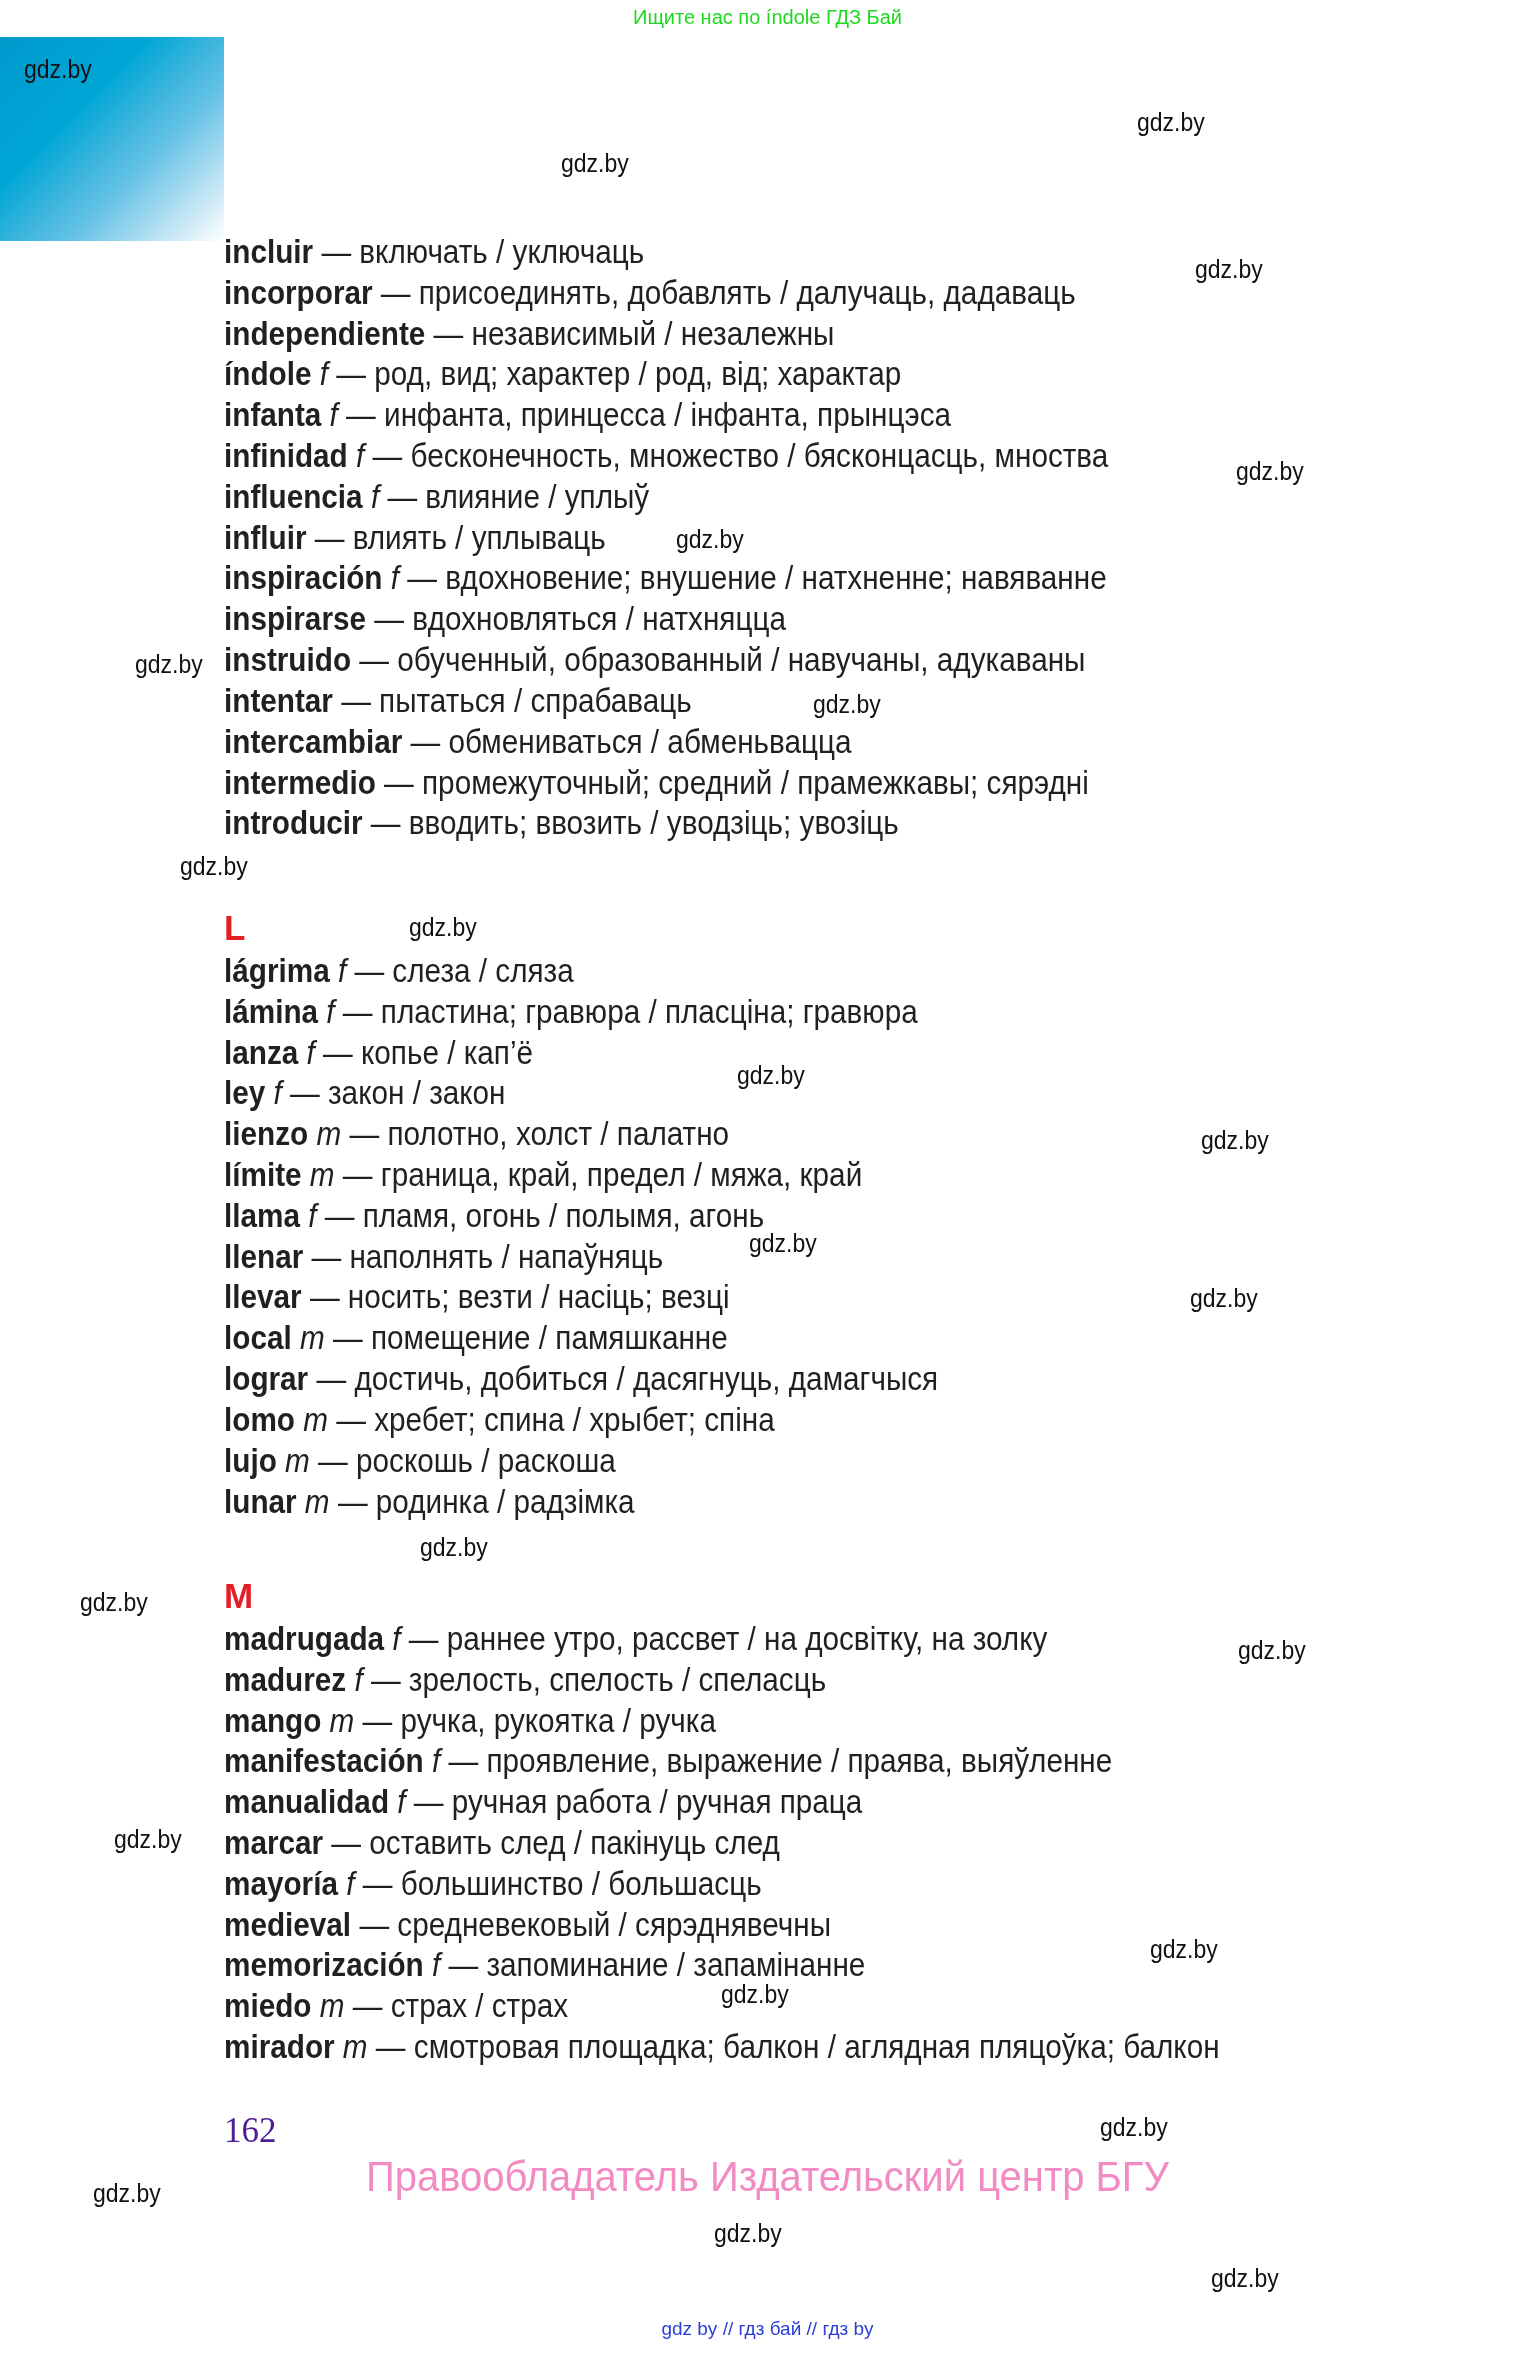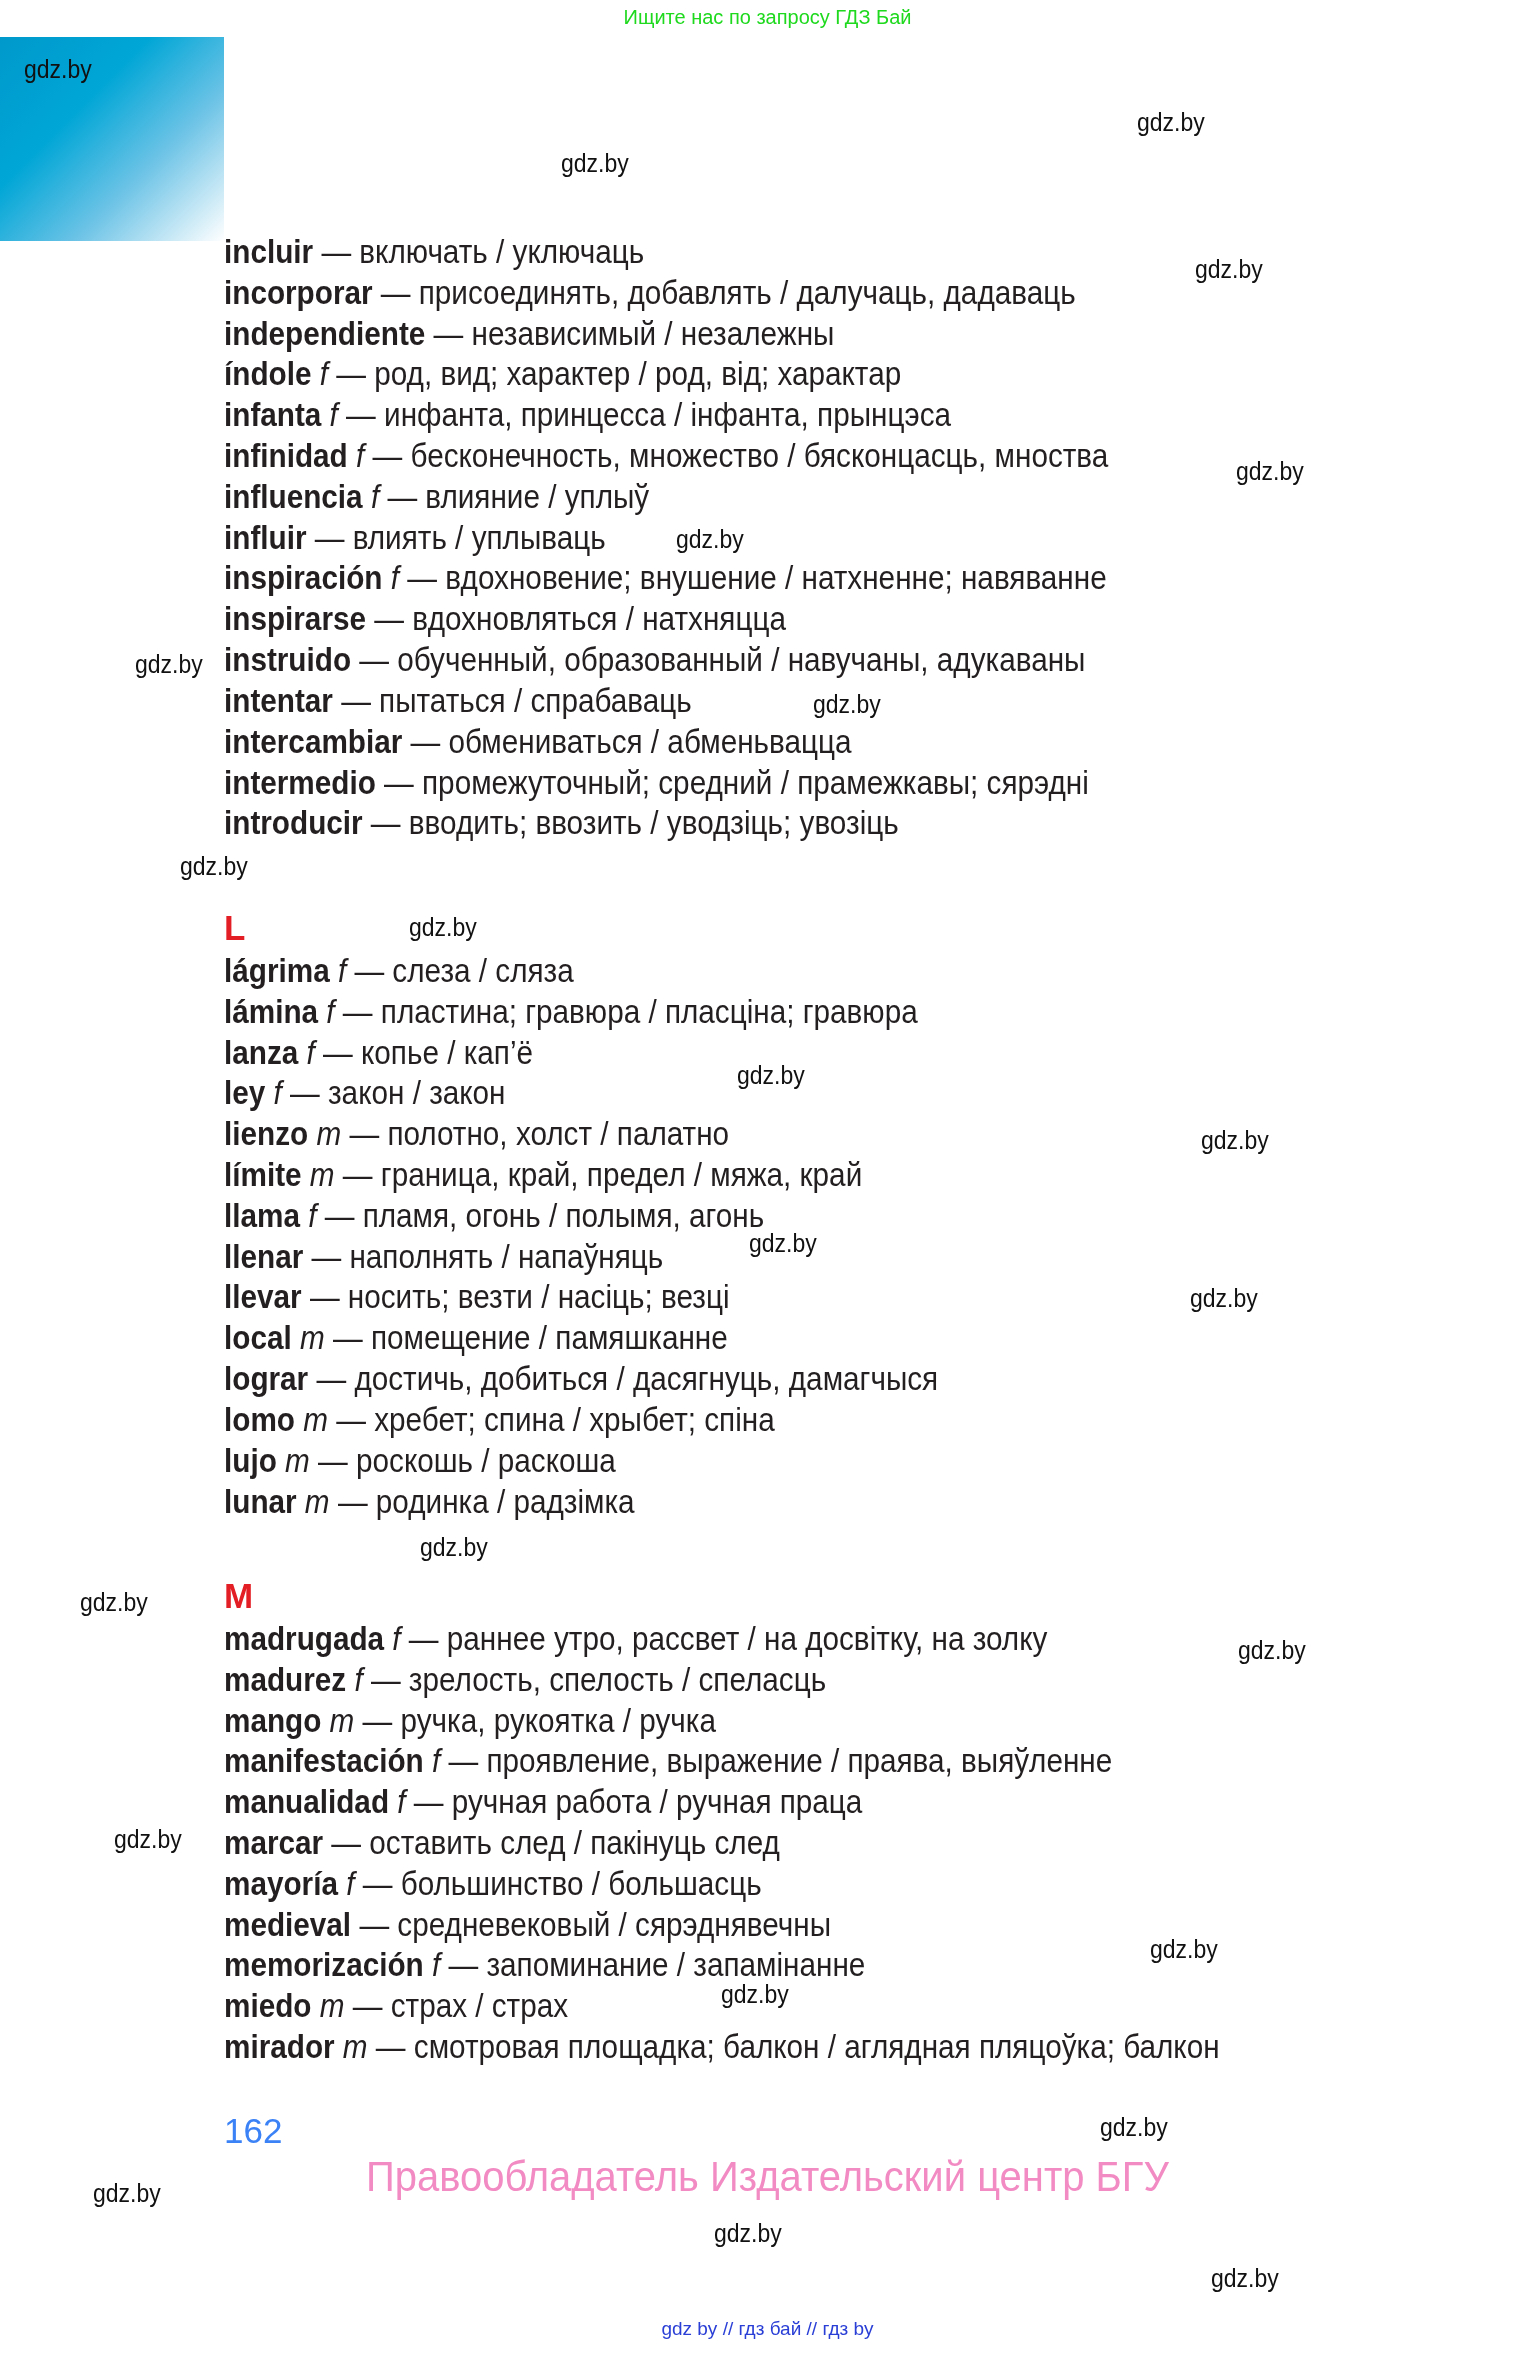--- a/index.html
+++ b/index.html
@@ -21,41 +21,41 @@
     font-size: 33px; line-height: 41px; height: 41px;
     transform: scaleX(0.9); transform-origin: left center;
   }
   .entry .word { font-weight: bold; }
   .entry .gender { font-style: italic; }
   .section-letter {
     position: absolute; left: 224px; font-size: 35px; font-weight: bold;
     color: #e31e24; line-height: 41px;
   }
   .page-number {
-    position: absolute; left: 224px; top: 2109px; font-family: Liberation Sans, sans-serif;
-    font-size: 35px; line-height: 43px; color: #3b82f6;
+    position: absolute; left: 224px; top: 2109px; font-family: Liberation Serif, serif;
+    font-size: 35px; line-height: 43px; color: #4c1d95;
   }
   .rights {
     position: absolute; left: 0; top: 2150px; width: 1535px; text-align: center;
     font-size: 43px; line-height: 52px; color: #f28ac3;
     transform: scaleX(0.93);
   }
   .bottom-links {
     position: absolute; left: 0; top: 2317px; width: 1535px; text-align: center;
     font-size: 19px; line-height: 24px; color: #2a3fd6;
   }
   .watermark {
     position: absolute; font-size: 25px; line-height: 29.5px; color: #111111;
     white-space: nowrap; transform: scaleX(0.92); transform-origin: left center;
   }
 </style>
 </head>
 <body>
 
-<div class="top-banner">Ищите нас по запросу ГДЗ Бай</div>
+<div class="top-banner">Ищите нас по índole ГДЗ Бай</div>
 
 <div class="corner-block"></div>
 
 <div class="entries" id="section-0" style="top:231px;">
     <div class="entry" style="top: 0px;"><span class="word">incluir</span> <span class="translation">— включать / уключаць</span></div>
     <div class="entry" style="top: 41px;"><span class="word">incorporar</span> <span class="translation">— присоединять, добавлять / далучаць, дадаваць</span></div>
     <div class="entry" style="top: 82px;"><span class="word">independiente</span> <span class="translation">— независимый / незалежны</span></div>
     <div class="entry" style="top: 122px;"><span class="word">índole</span> <span class="gender">f</span> <span class="translation">— род, вид; характер / род, від; характар</span></div>
     <div class="entry" style="top: 163px;"><span class="word">infanta</span> <span class="gender">f</span> <span class="translation">— инфанта, принцесса / інфанта, прынцэса</span></div>
     <div class="entry" style="top: 204px;"><span class="word">infinidad</span> <span class="gender">f</span> <span class="translation">— бесконечность, множество / бясконцасць, мноства</span></div>

